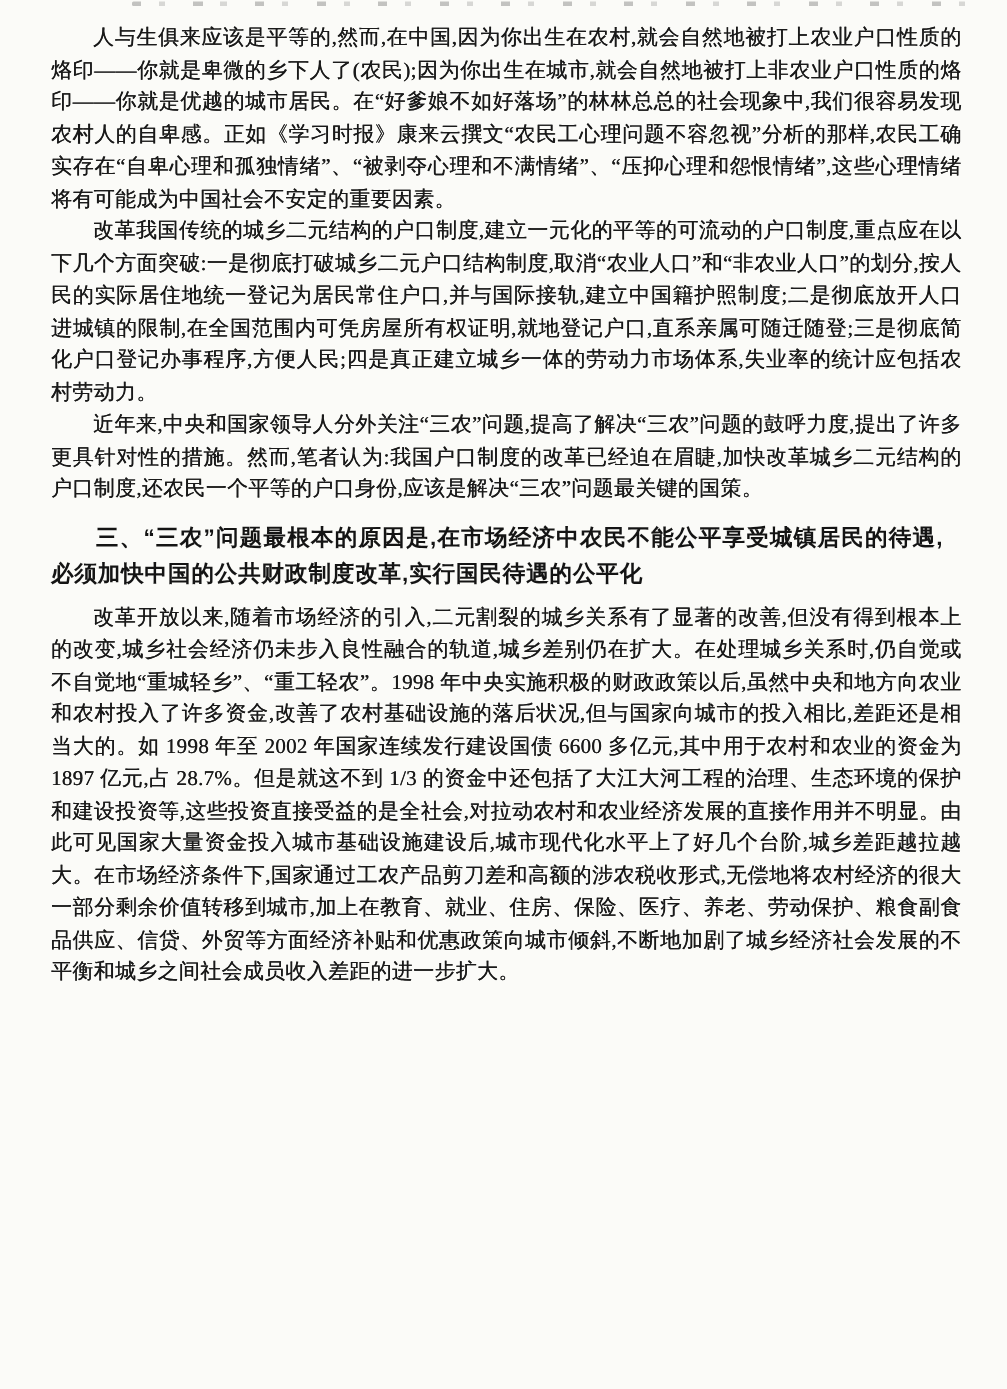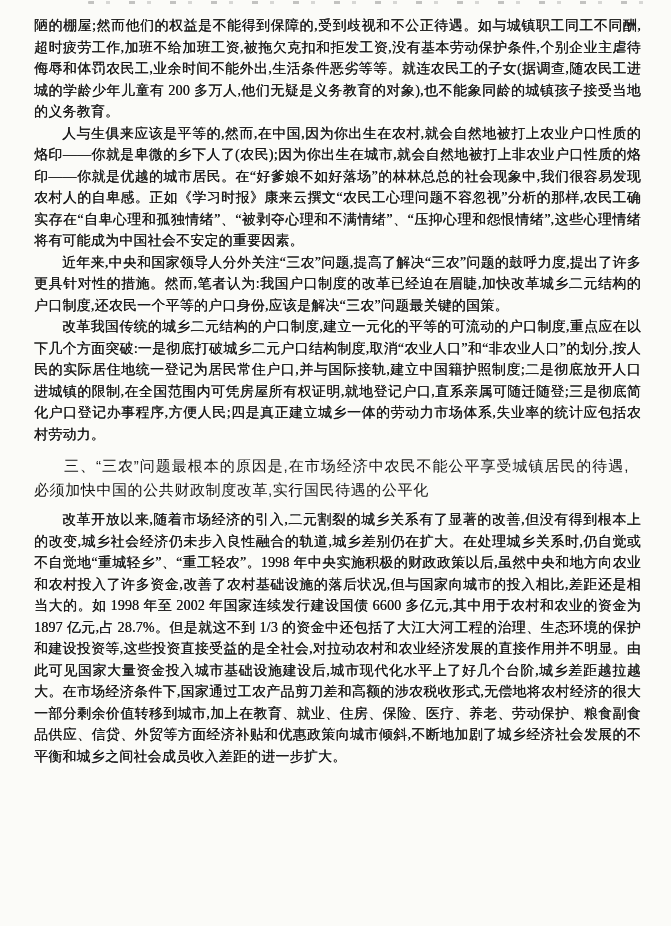--- a/index.html
+++ b/index.html
@@ -30,21 +30,21 @@
     text-indent: 2em;
     letter-spacing: 0.2px;
     text-shadow: 0.2px 0 0 currentColor;
   }
   .page p.no-indent {
     text-indent: 0;
   }
   .page h2.heading {
     margin: 9px 12px 7px 0;
     font-family: "Liberation Sans", "DejaVu Sans", sans-serif;
-    font-weight: 400;
+    font-weight: 700;
     font-size: 15px;
     line-height: 24px;
     text-align: justify;
     text-justify: inter-character;
     text-indent: 2em;
     letter-spacing: 0.6px;
     color: #141414;
   }
   
   .scan-remnant {
@@ -63,26 +63,25 @@
       transparent 22px 41px
     );
   }
 </style>
 </head>
 <body>
 
 <main class="page">
   <div class="scan-remnant"></div>
 
-  <p class="no-indent">陋的棚屋;然而他们的权益是不能得到保障的,受到歧视和不公正待遇。如与城镇职工同工不同酬,超时疲劳工作,加班不给加班工资,被拖欠克扣和拒发工资,没有基本劳动保护条件,个别企业主虐待侮辱和体罚农民工,业余时间不能外出,生活条件恶劣等等。就连农民工的子女(据调查,随农民工进城的学龄少年儿童有 200 多万人,他们无疑是义务教育的对象),也不能象同龄的城镇孩子接受当地的义务教育。</p>
 
 
   <p>人与生俱来应该是平等的,然而,在中国,因为你出生在农村,就会自然地被打上农业户口性质的烙印——你就是卑微的乡下人了(农民);因为你出生在城市,就会自然地被打上非农业户口性质的烙印——你就是优越的城市居民。在“好爹娘不如好落场”的林林总总的社会现象中,我们很容易发现农村人的自卑感。正如《学习时报》康来云撰文“农民工心理问题不容忽视”分析的那样,农民工确实存在“自卑心理和孤独情绪”、“被剥夺心理和不满情绪”、“压抑心理和怨恨情绪”,这些心理情绪将有可能成为中国社会不安定的重要因素。</p>
 
+  <p>改革我国传统的城乡二元结构的户口制度,建立一元化的平等的可流动的户口制度,重点应在以下几个方面突破:一是彻底打破城乡二元户口结构制度,取消“农业人口”和“非农业人口”的划分,按人民的实际居住地统一登记为居民常住户口,并与国际接轨,建立中国籍护照制度;二是彻底放开人口进城镇的限制,在全国范围内可凭房屋所有权证明,就地登记户口,直系亲属可随迁随登;三是彻底简化户口登记办事程序,方便人民;四是真正建立城乡一体的劳动力市场体系,失业率的统计应包括农村劳动力。</p>
+
   <p>近年来,中央和国家领导人分外关注“三农”问题,提高了解决“三农”问题的鼓呼力度,提出了许多更具针对性的措施。然而,笔者认为:我国户口制度的改革已经迫在眉睫,加快改革城乡二元结构的户口制度,还农民一个平等的户口身份,应该是解决“三农”问题最关键的国策。</p>
-
-  <p>改革我国传统的城乡二元结构的户口制度,建立一元化的平等的可流动的户口制度,重点应在以下几个方面突破:一是彻底打破城乡二元户口结构制度,取消“农业人口”和“非农业人口”的划分,按人民的实际居住地统一登记为居民常住户口,并与国际接轨,建立中国籍护照制度;二是彻底放开人口进城镇的限制,在全国范围内可凭房屋所有权证明,就地登记户口,直系亲属可随迁随登;三是彻底简化户口登记办事程序,方便人民;四是真正建立城乡一体的劳动力市场体系,失业率的统计应包括农村劳动力。</p>
 
   <h2 class="heading">三、“三农”问题最根本的原因是,在市场经济中农民不能公平享受城镇居民的待遇,必须加快中国的公共财政制度改革,实行国民待遇的公平化</h2>
 
 
   <p>改革开放以来,随着市场经济的引入,二元割裂的城乡关系有了显著的改善,但没有得到根本上的改变,城乡社会经济仍未步入良性融合的轨道,城乡差别仍在扩大。在处理城乡关系时,仍自觉或不自觉地“重城轻乡”、“重工轻农”。1998 年中央实施积极的财政政策以后,虽然中央和地方向农业和农村投入了许多资金,改善了农村基础设施的落后状况,但与国家向城市的投入相比,差距还是相当大的。如 1998 年至 2002 年国家连续发行建设国债 6600 多亿元,其中用于农村和农业的资金为 1897 亿元,占 28.7%。但是就这不到 1/3 的资金中还包括了大江大河工程的治理、生态环境的保护和建设投资等,这些投资直接受益的是全社会,对拉动农村和农业经济发展的直接作用并不明显。由此可见国家大量资金投入城市基础设施建设后,城市现代化水平上了好几个台阶,城乡差距越拉越大。在市场经济条件下,国家通过工农产品剪刀差和高额的涉农税收形式,无偿地将农村经济的很大一部分剩余价值转移到城市,加上在教育、就业、住房、保险、医疗、养老、劳动保护、粮食副食品供应、信贷、外贸等方面经济补贴和优惠政策向城市倾斜,不断地加剧了城乡经济社会发展的不平衡和城乡之间社会成员收入差距的进一步扩大。</p>
 </main>
 
 </body></html>

